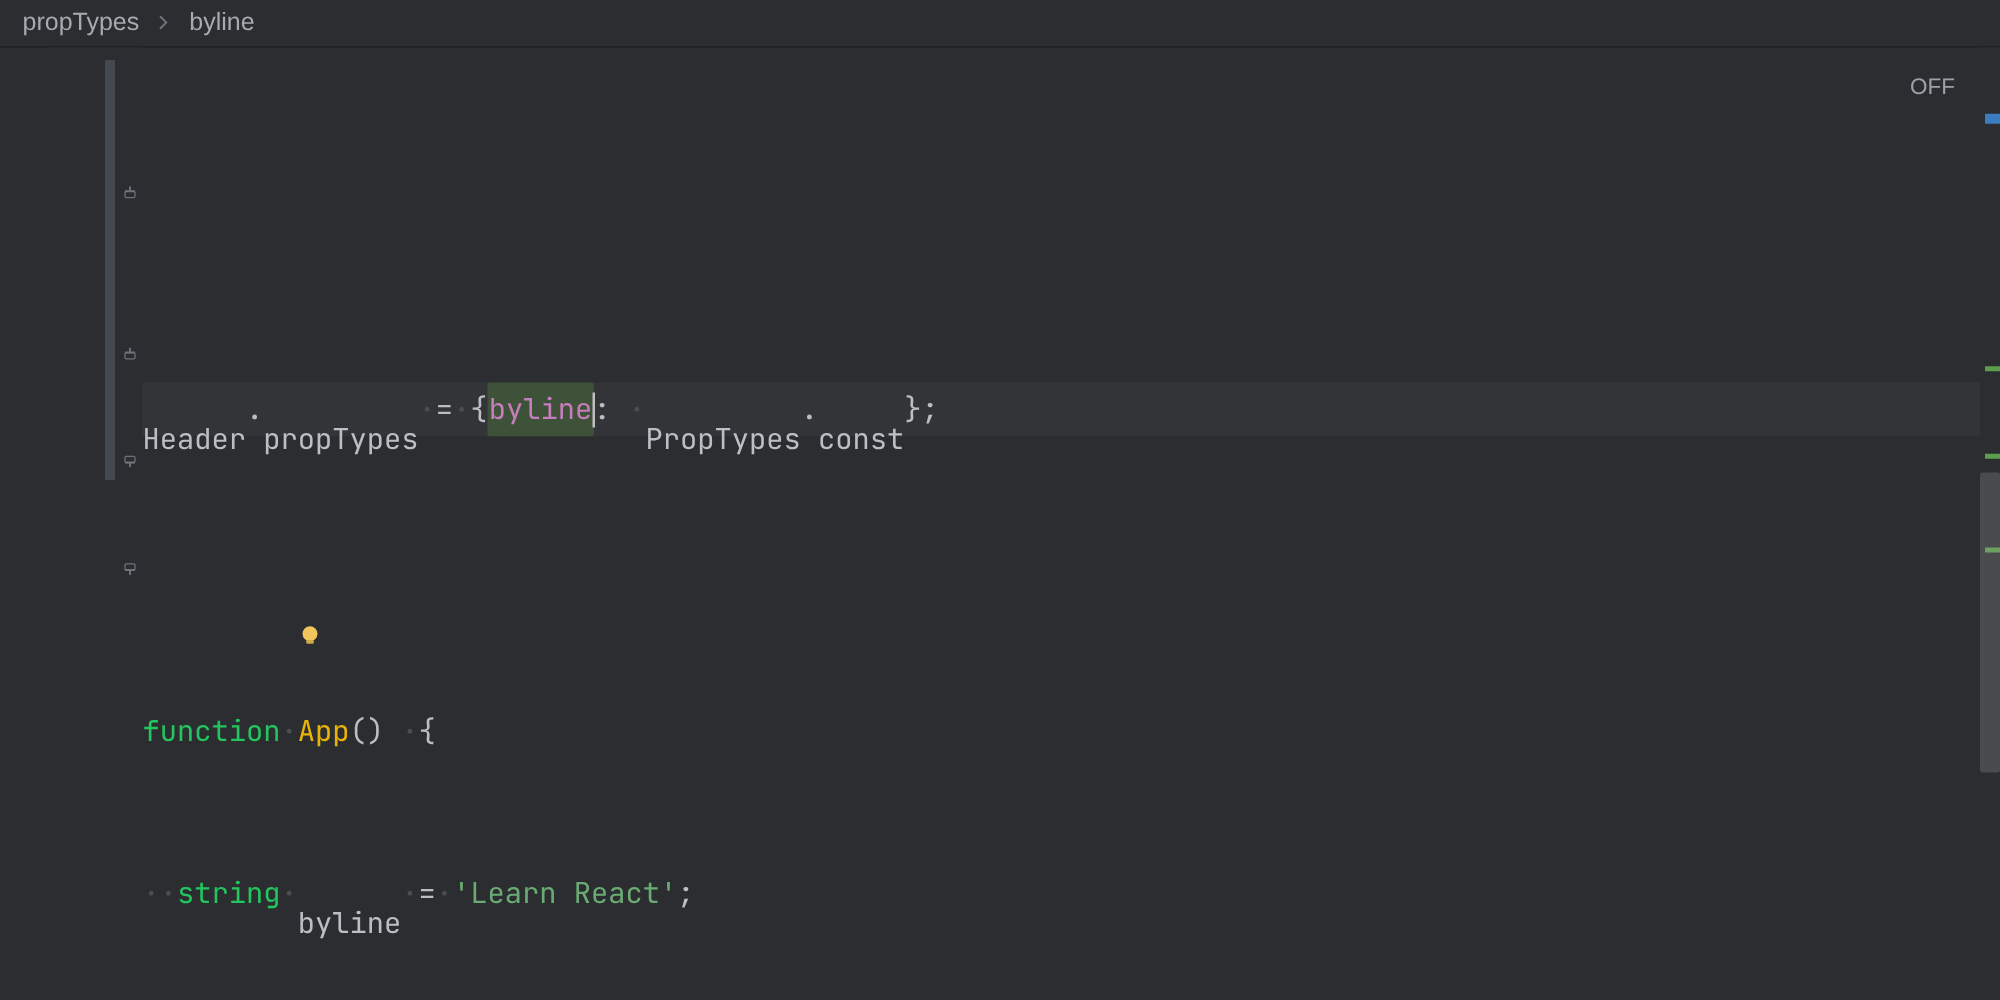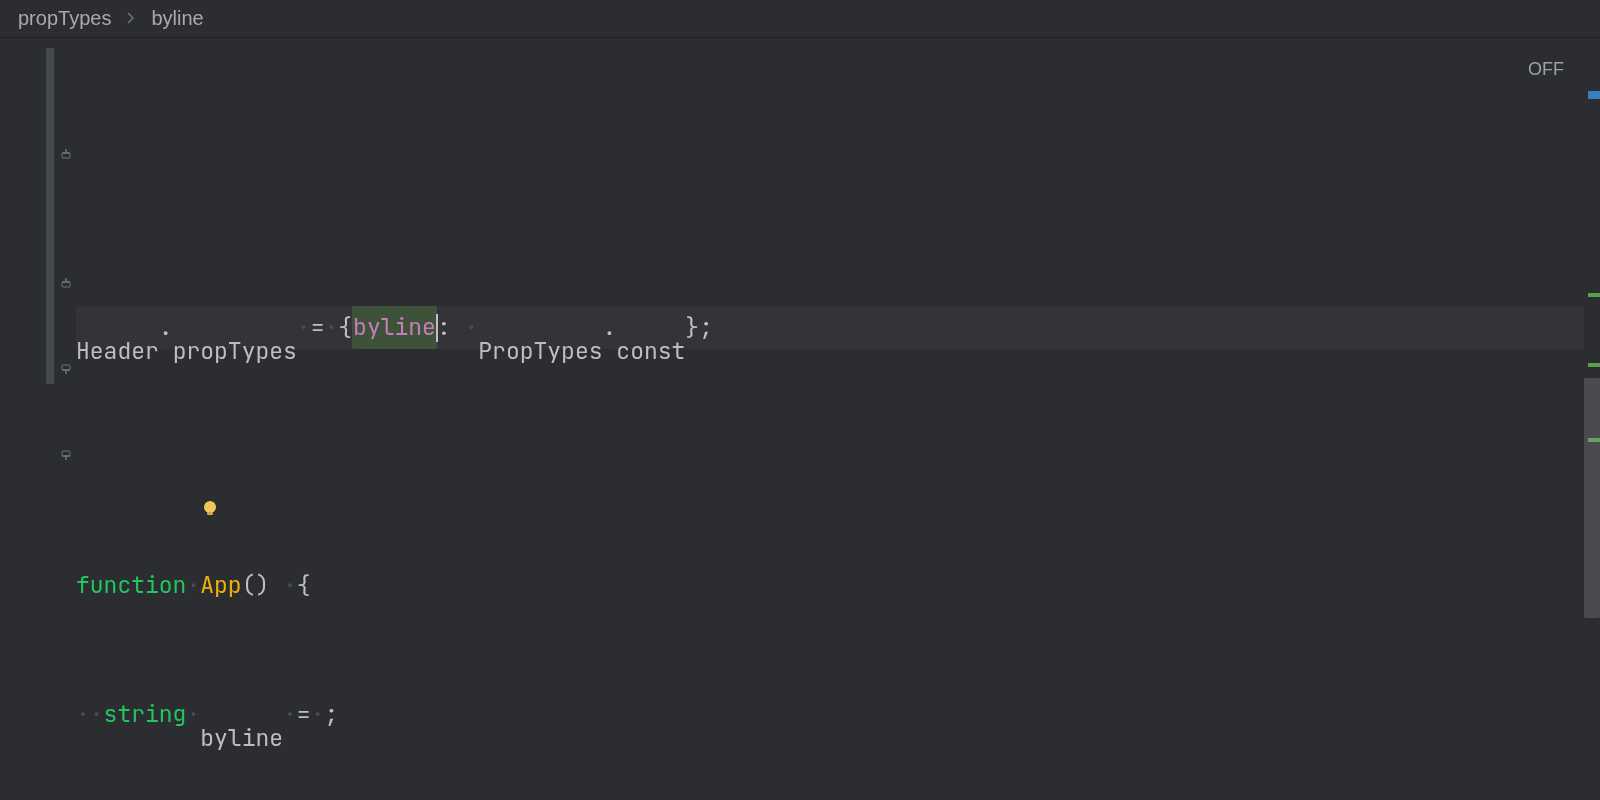--- a/index.html
+++ b/index.html
@@ -20,20 +20,21 @@
     font-size: 20px;
     color: #a9aab0;
     gap: 16px;
     font-family: -apple-system, "Segoe UI", sans-serif;
   }
   .breadcrumb .sep { color: #6f737a; font-size: 14px; }
   .editor-wrap {
     display: flex;
     height: calc(800px - 38px);
     position: relative;
+    padding-left: 38px;
   }
   .gutter {
     width: 76px;
     background: #2b2d30;
     position: relative;
     flex-shrink: 0;
   }
   .gutter-bar {
     position: absolute; left: 46px; top: 0; width: 8px; background: #43494f;
   }
@@ -145,21 +146,21 @@
     <div class="line active"><span class="ident">Header</span><span>.</span><span class="ident">propTypes</span><span class="ws">·</span><span>=</span><span class="ws">·</span><span>{</span><span class="hl prop2">byline</span><span class="cursor"></span><span>: </span><span class="ws">·</span><span class="ident">PropTypes</span><span>.</span><span class="ident">const</span><span>};</span></div>
     <div class="line">
       <span class="bulb" style="position:relative;left:14px;">
         <svg viewBox="0 0 20 20" width="20" height="20">
             <circle cx="10" cy="8" r="6" fill="#f2c55c"></circle>
             <rect x="7" y="13" width="6" height="3" rx="1" fill="#d0a94a"></rect>
           </svg>
       </span>
     </div>
     <div class="line"><span class="kw">function</span><span class="ws">·</span><span class="def">App</span><span>() </span><span class="ws">·</span><span>{</span></div>
-    <div class="line"><span class="ws">··</span><span class="kw">string</span><span class="ws">·</span><span class="ident">byline</span><span class="ws">·</span><span>=</span><span class="ws">·</span><span>;</span></div>
+    <div class="line"><span class="ws">··</span><span class="kw">string</span><span class="ws">·</span><span class="ident">byline</span><span class="ws">·</span><span>=</span><span class="ws">·</span><span class="str">'Learn React'</span><span>;</span></div>
     
     
     
     
     
     
     
     
   </div>
 

